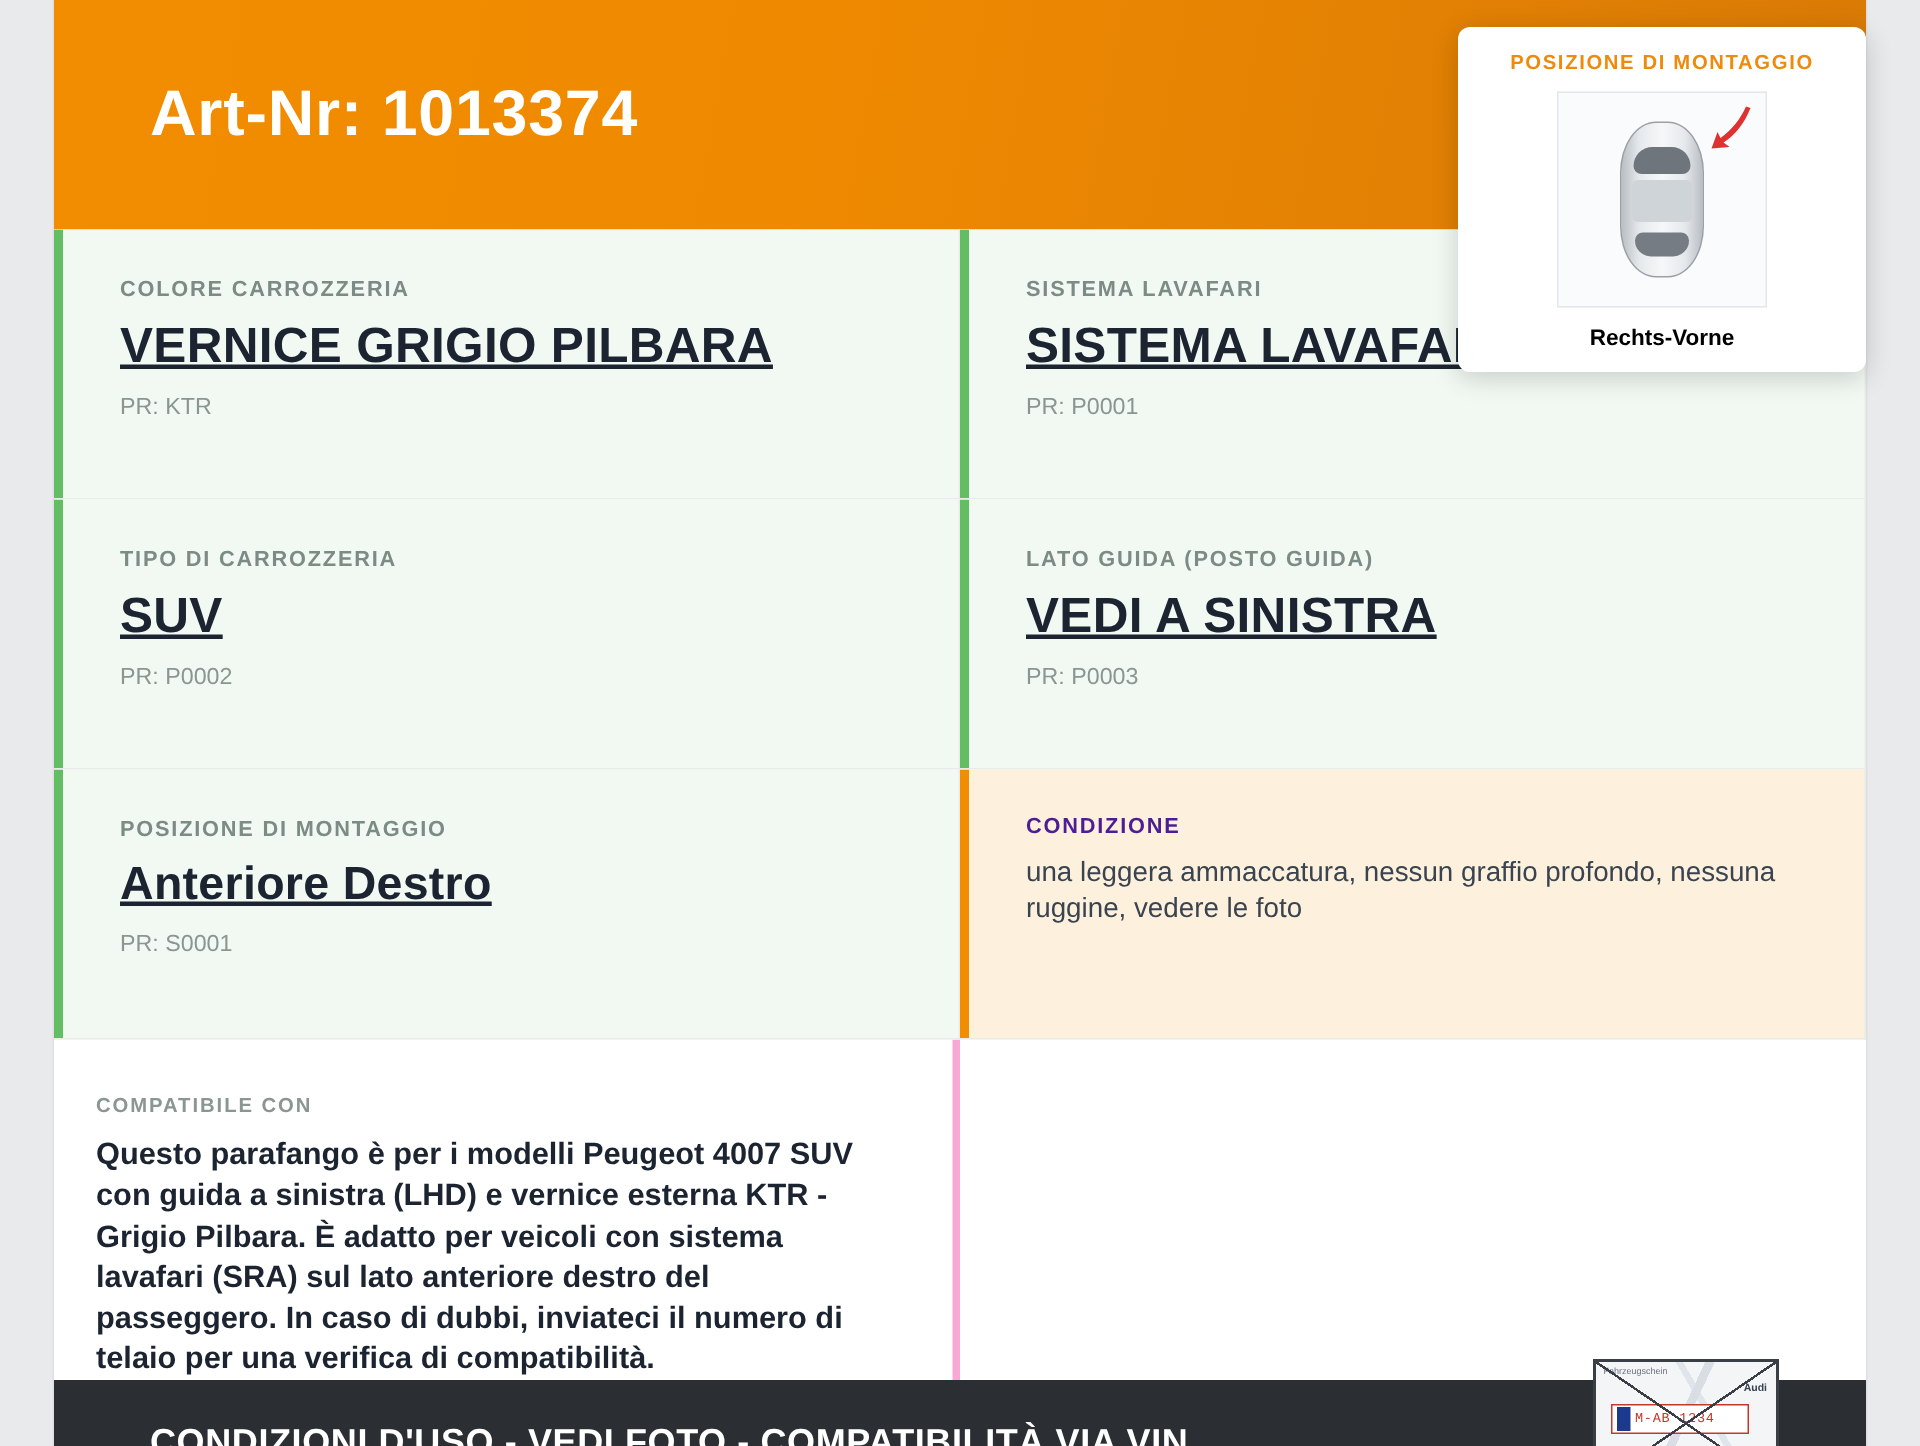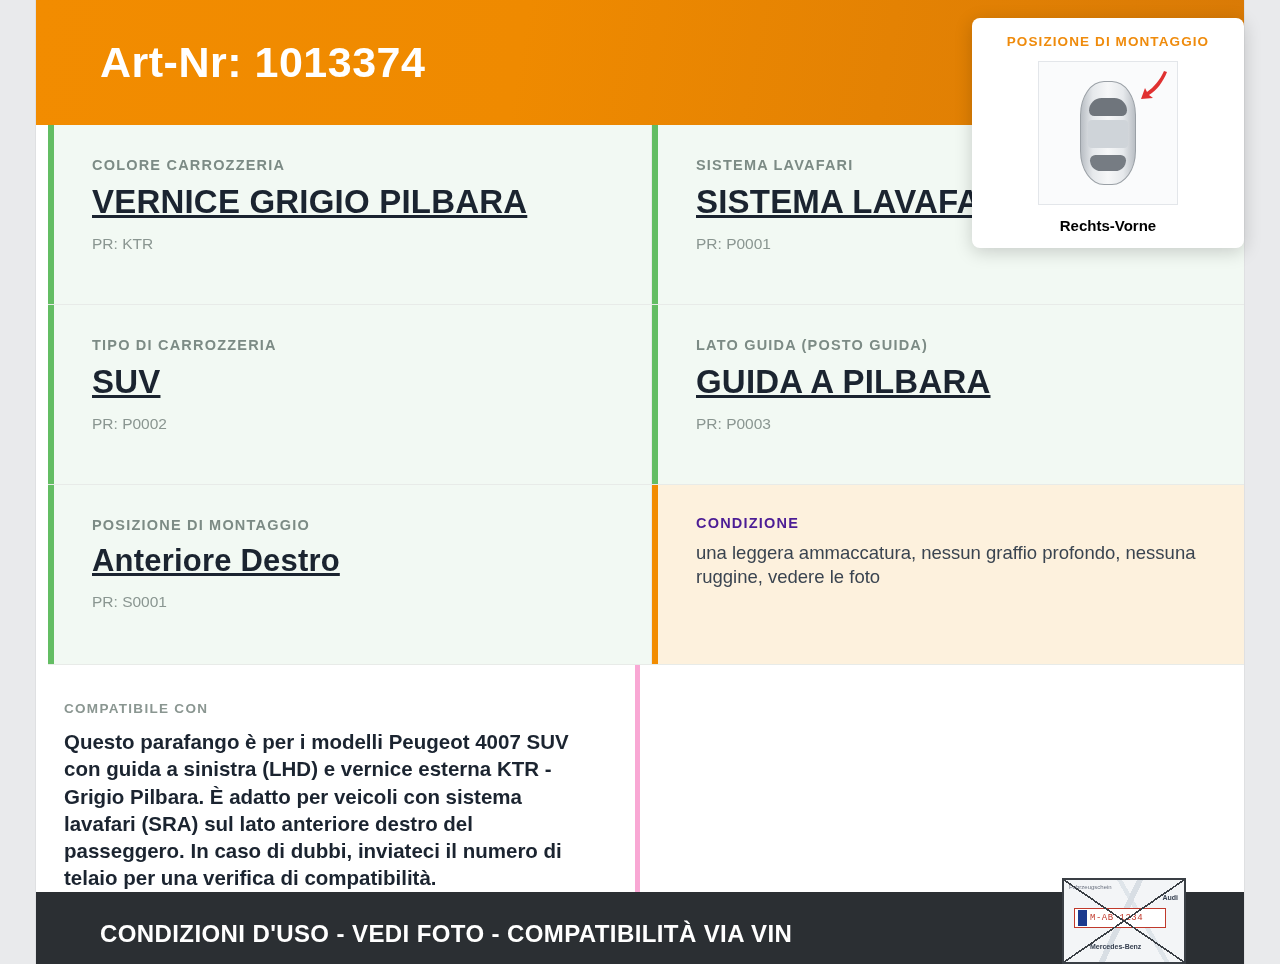--- a/index.html
+++ b/index.html
@@ -19,40 +19,39 @@
     position: absolute;
     left: 36px; top: 0; width: 1208px; height: 964px;
     background: #ffffff;
     box-shadow: 0 0 0 1px rgba(0,0,0,0.04);
     overflow: hidden;
     display: flex;
     flex-direction: column;
   }
   
   .header {
-    height: 125px;
+    height: 153px;
     background: linear-gradient(100deg, #f28c00 0%, #ef8a00 40%, #d97a06 100%);
     display: flex;
     align-items: center;
     flex: 0 0 auto;
   }
   .header-title {
     color: #ffffff;
     font-size: 43px;
     font-weight: bold;
     letter-spacing: 0.5px;
     margin-left: 64px;
   }
   
   .grid {
     display: grid;
     grid-template-columns: 604px 604px;
     grid-auto-rows: 180px;
     flex: 0 0 auto;
-    padding-left: 12px;
   }
   .cell {
     position: relative;
     padding: 32px 0 0 44px;
     border-right: 1px solid #e8ebe8;
     border-bottom: 1px solid #e8ebe8;
     background: #f2f9f3;
     overflow: hidden;
   }
   .cell::before {
@@ -287,21 +286,21 @@
       </div>
 
       <div class="cell green">
         <div class="label">TIPO DI CARROZZERIA</div>
         <div class="value">SUV</div>
         <div class="pr">PR: P0002</div>
       </div>
 
       <div class="cell green">
         <div class="label">LATO GUIDA (POSTO GUIDA)</div>
-        <div class="value">GUIDA A PILBARA</div>
+        <div class="value">VEDI A SINISTRA</div>
         <div class="pr">PR: P0003</div>
       </div>
 
       <div class="cell green">
         <div class="label">POSIZIONE DI MONTAGGIO</div>
         <div class="value mixed">Anteriore Destro</div>
         <div class="pr">PR: S0001</div>
       </div>
 
       <div class="cell cond">

